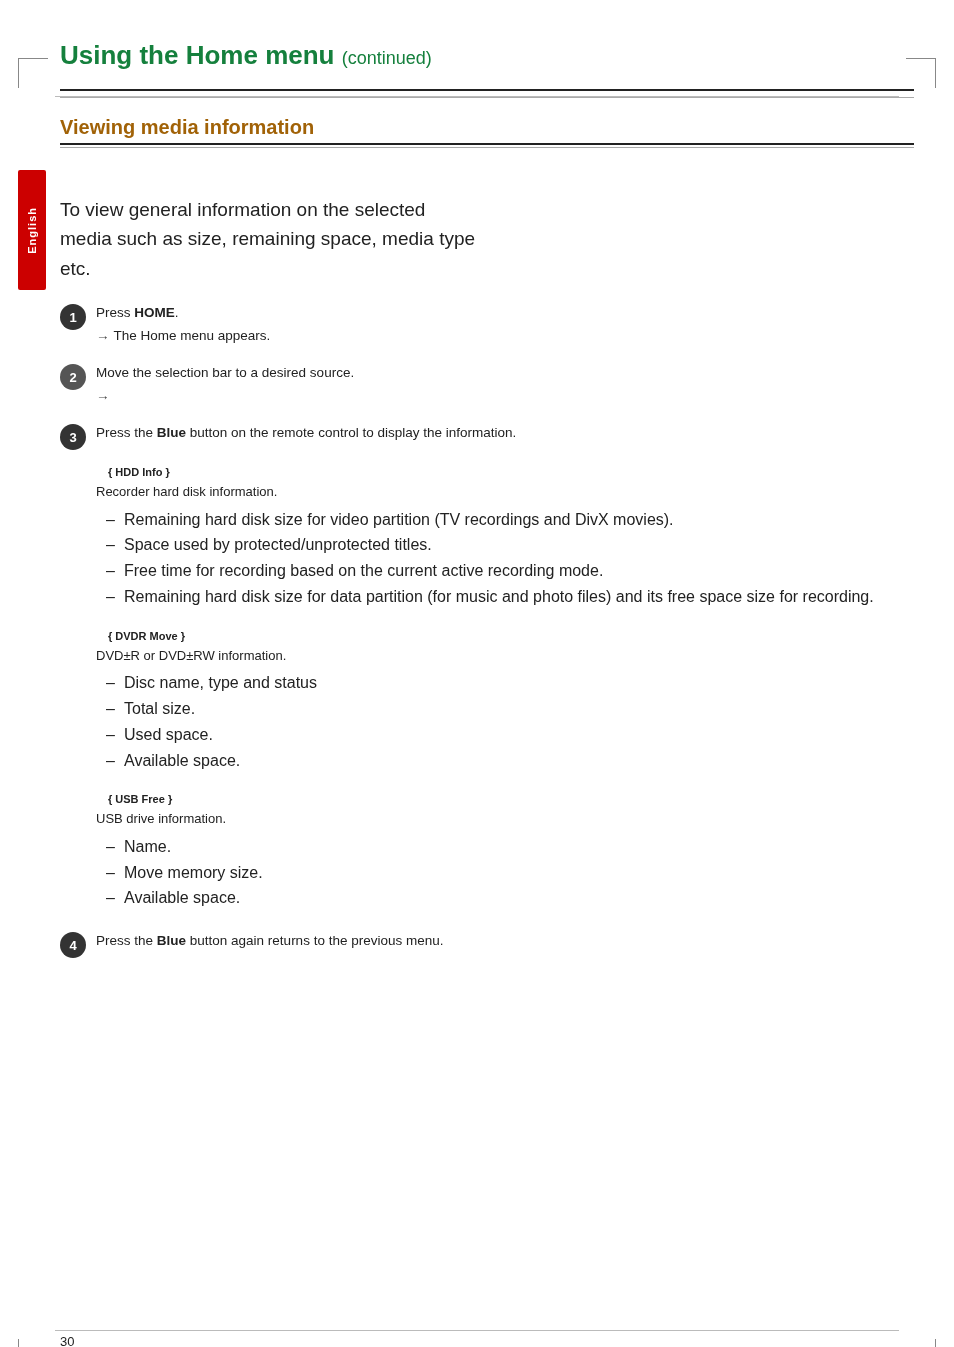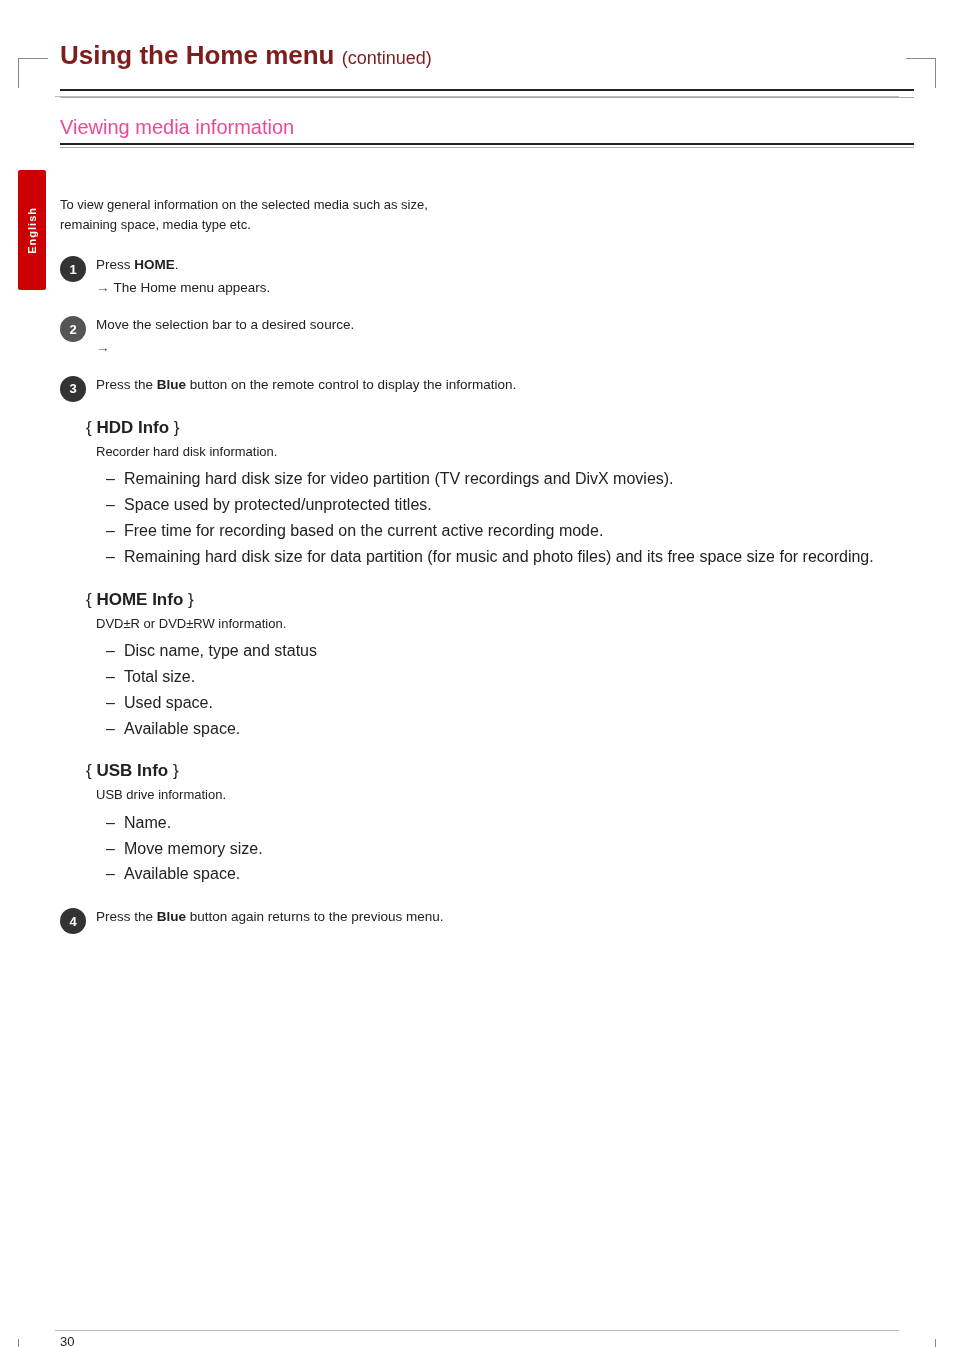--- a/index.html
+++ b/index.html
@@ -75,21 +75,21 @@
       margin-left: 60px;
       margin-right: 40px;
       margin-top: 40px;
       padding-bottom: 60px;
     }
 
     
     .page-title {
       font-size: 26px;
       font-weight: bold;
-      color: #7f1d1d;
+      color: #15803d;
       margin-bottom: 18px;
       margin-top: 10px;
     }
     .page-title .continued {
       font-size: 18px;
       font-weight: normal;
     }
 
     
     .hr-thick {
@@ -99,38 +99,38 @@
     }
     .hr-thin {
       border: none;
       border-top: 1px solid #aaa;
       margin-bottom: 18px;
     }
 
     
     .section-heading {
       font-size: 20px;
-      font-weight: normal;
-      color: #ec4899;
+      font-weight: bold;
+      color: #a16207;
       margin-bottom: 4px;
     }
     .section-hr-thick {
       border: none;
       border-top: 2.5px solid #222;
       margin-bottom: 2px;
     }
     .section-hr-thin {
       border: none;
       border-top: 1px solid #aaa;
       margin-bottom: 14px;
     }
 
     
     .intro-text {
-      font-size: 13px;
+      font-size: 19px;
       line-height: 1.55;
       margin-bottom: 20px;
       max-width: 420px;
       margin-top: 47px;
     }
 
     
     .step {
       display: flex;
       align-items: flex-start;
@@ -169,24 +169,24 @@
       align-items: flex-start;
       margin-top: 2px;
     }
 
     
     .info-block {
       margin-left: 0px;
       margin-bottom: 20px;
     }
     .info-block-title {
-      font-size: 17px;
-      font-weight: normal;
+      font-size: 11px;
+      font-weight: bold;
       margin-bottom: 4px;
-      margin-left: 26px;
+      margin-left: 48px;
     }
     .info-block-desc {
       font-size: 13px;
       margin-bottom: 6px;
       margin-left: 36px;
       line-height: 1.5;
     }
     .info-block-list {
       margin-left: 36px;
       list-style: none;
@@ -305,34 +305,34 @@
       <ul class="info-block-list">
         <li>Remaining hard disk size for video partition (TV recordings and DivX movies).</li>
         <li>Space used by protected/unprotected titles.</li>
         <li>Free time for recording based on the current active recording mode.</li>
         <li>Remaining hard disk size for data partition (for music and photo files) and its free space size for recording.</li>
       </ul>
     </div>
 
     <div class="info-block">
       <div class="info-block-title">
-        { <strong>HOME Info</strong> }
+        { <strong>DVDR Move</strong> }
       </div>
       <div class="info-block-desc">DVD±R or DVD±RW information.</div>
       <ul class="info-block-list">
         <li>Disc name, type and status</li>
         <li>Total size.</li>
         <li>Used space.</li>
         <li>Available space.</li>
       </ul>
     </div>
 
     <div class="info-block">
       <div class="info-block-title">
-        { <strong>USB Info</strong> }
+        { <strong>USB Free</strong> }
       </div>
       <div class="info-block-desc">USB drive information.</div>
       <ul class="info-block-list">
         <li>Name.</li>
         <li>Move memory size.</li>
         <li>Available space.</li>
       </ul>
     </div>
 
     <div class="step">

